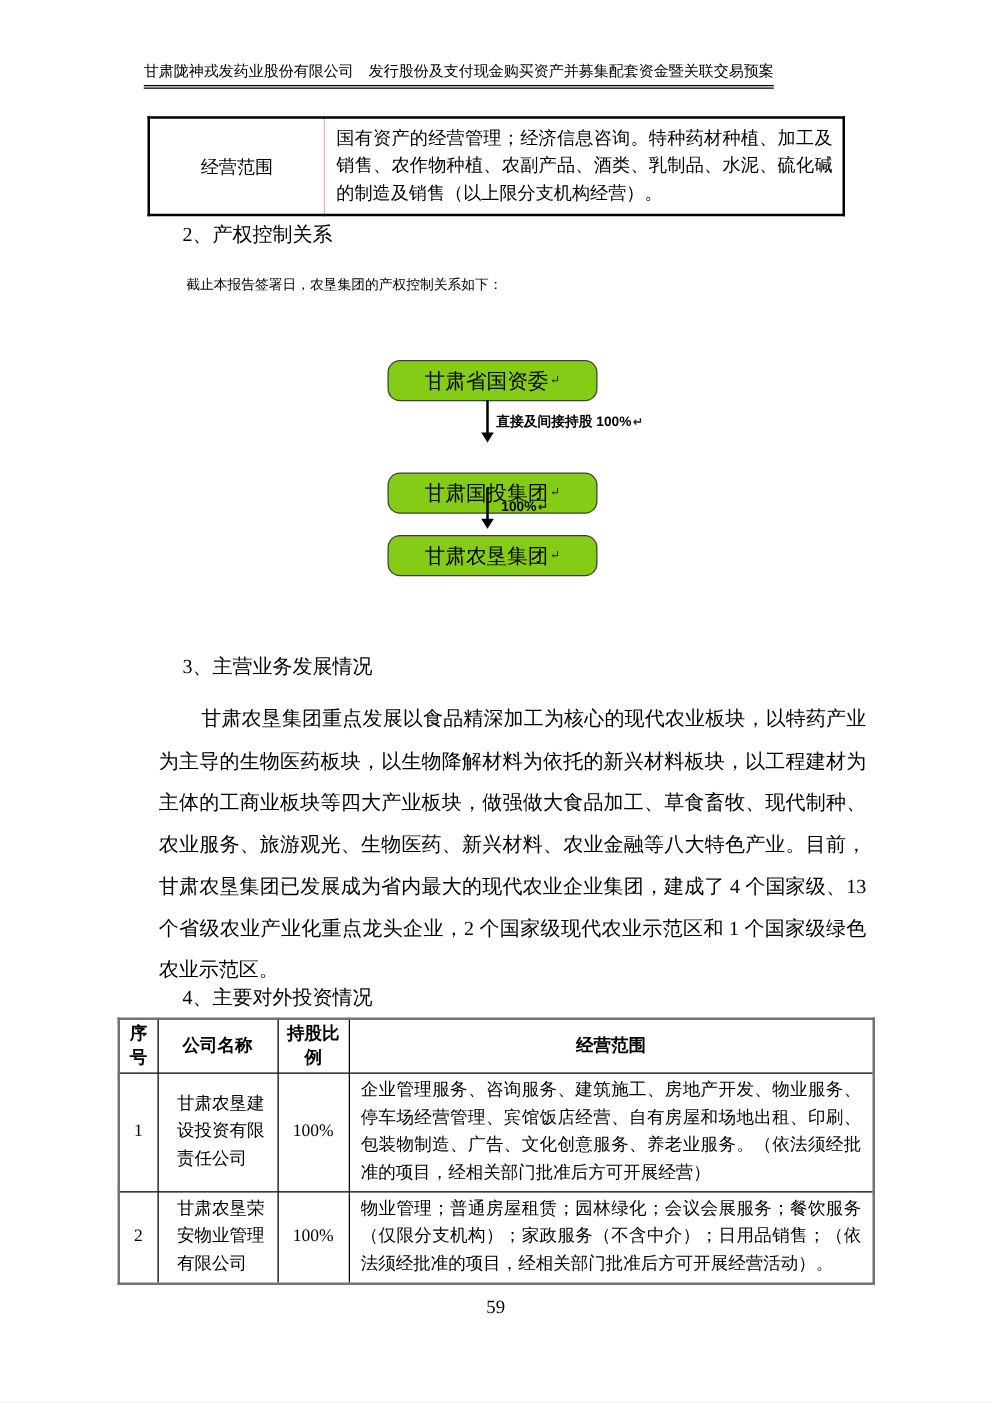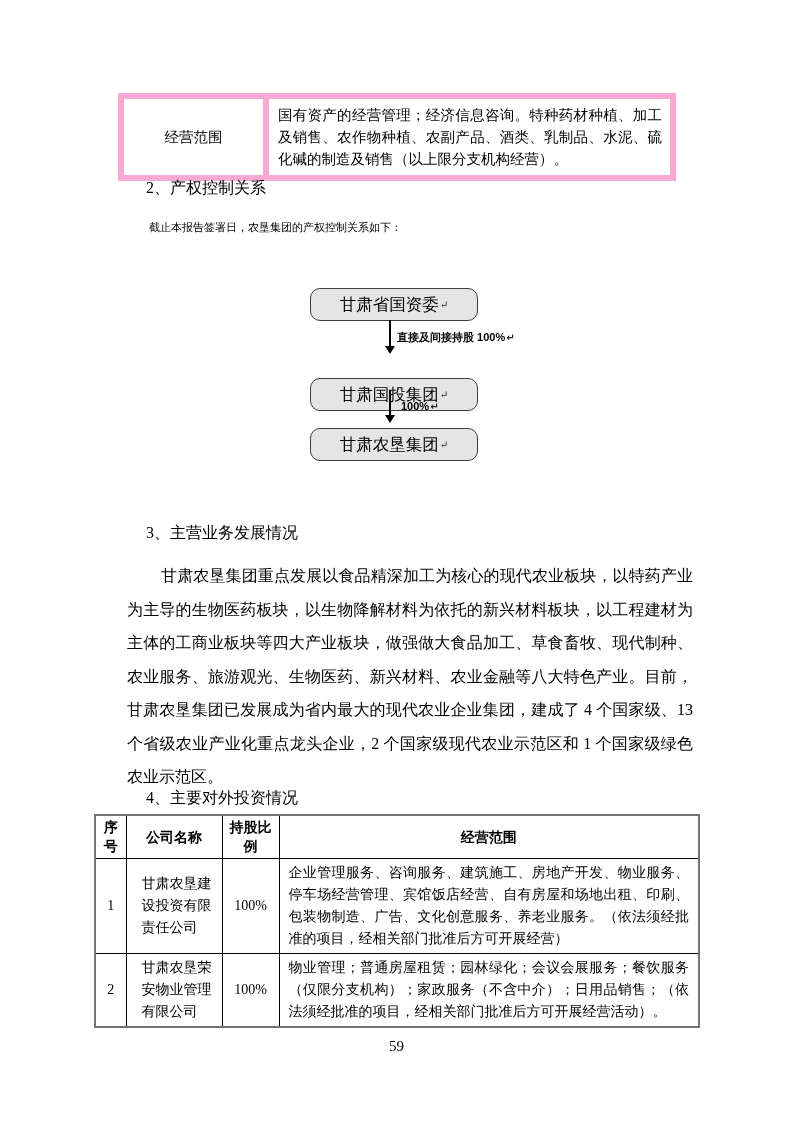--- a/index.html
+++ b/index.html
@@ -21,38 +21,38 @@
     border-bottom:3px double #000;
     padding-bottom:2px;
     display:inline-block;
   }
   
   table{border-collapse:collapse;table-layout:fixed;}
   .top-table{
     position:absolute;left:118px;top:93px;width:558px;
     border:2px solid #000;
   }
-  .top-table td{border:6px solid #f9a8d4;font-size:14.5px;vertical-align:middle;}
+  .top-table td{border:1px solid #f9a8d4;font-size:14.5px;vertical-align:middle;}
   .top-table .label-cell{width:137px;text-align:center;}
   .top-table .value-cell{padding:5px 8px 5px 9px;line-height:22px;text-align:justify;}
   
   .sec-heading{
     position:absolute;left:146px;font-size:16px;white-space:nowrap;
   }
   .intro-line{
     position:absolute;left:149px;top:220px;font-size:11px;white-space:nowrap;
   }
   .body-paragraph{
     position:absolute;left:127px;top:559px;width:566px;
     font-size:16px;line-height:33.5px;text-align:justify;text-indent:34px;
   }
   
   .flow-box{
     position:absolute;left:310px;width:166px;height:31px;
-    border:1.5px solid #3d3d3d;border-radius:10px;background:#e5e5e5;
+    border:1.5px solid #3d3d3d;border-radius:10px;background:#84cc16;
     display:flex;align-items:center;justify-content:center;
     font-size:16.5px;
   }
   .pmark{font-size:10px;margin-left:1px;color:#222;}
   .flow-line{
     position:absolute;left:389px;width:1.5px;background:#000;
   }
   .flow-arrowhead{
     position:absolute;left:385px;width:0;height:0;
     border-left:5px solid transparent;border-right:5px solid transparent;
@@ -79,20 +79,23 @@
   .page-number{
     position:absolute;left:0;top:1038px;width:100%;
     text-align:center;font-size:15px;
   }
 </style>
 </head>
 <body>
 
 <div class="page">
 
+  <div class="doc-header">
+    <span class="header-text">甘肃陇神戎发药业股份有限公司　发行股份及支付现金购买资产并募集配套资金暨关联交易预案</span>
+  </div>
 
   <table class="top-table">
     <tbody>
         <tr>
       <td class="label-cell">经营范围</td>
       <td class="value-cell">国有资产的经营管理；经济信息咨询。特种药材种植、加工及销售、农作物种植、农副产品、酒类、乳制品、水泥、硫化碱的制造及销售（以上限分支机构经营）。</td>
     </tr>
   </tbody>
     </table>
 

